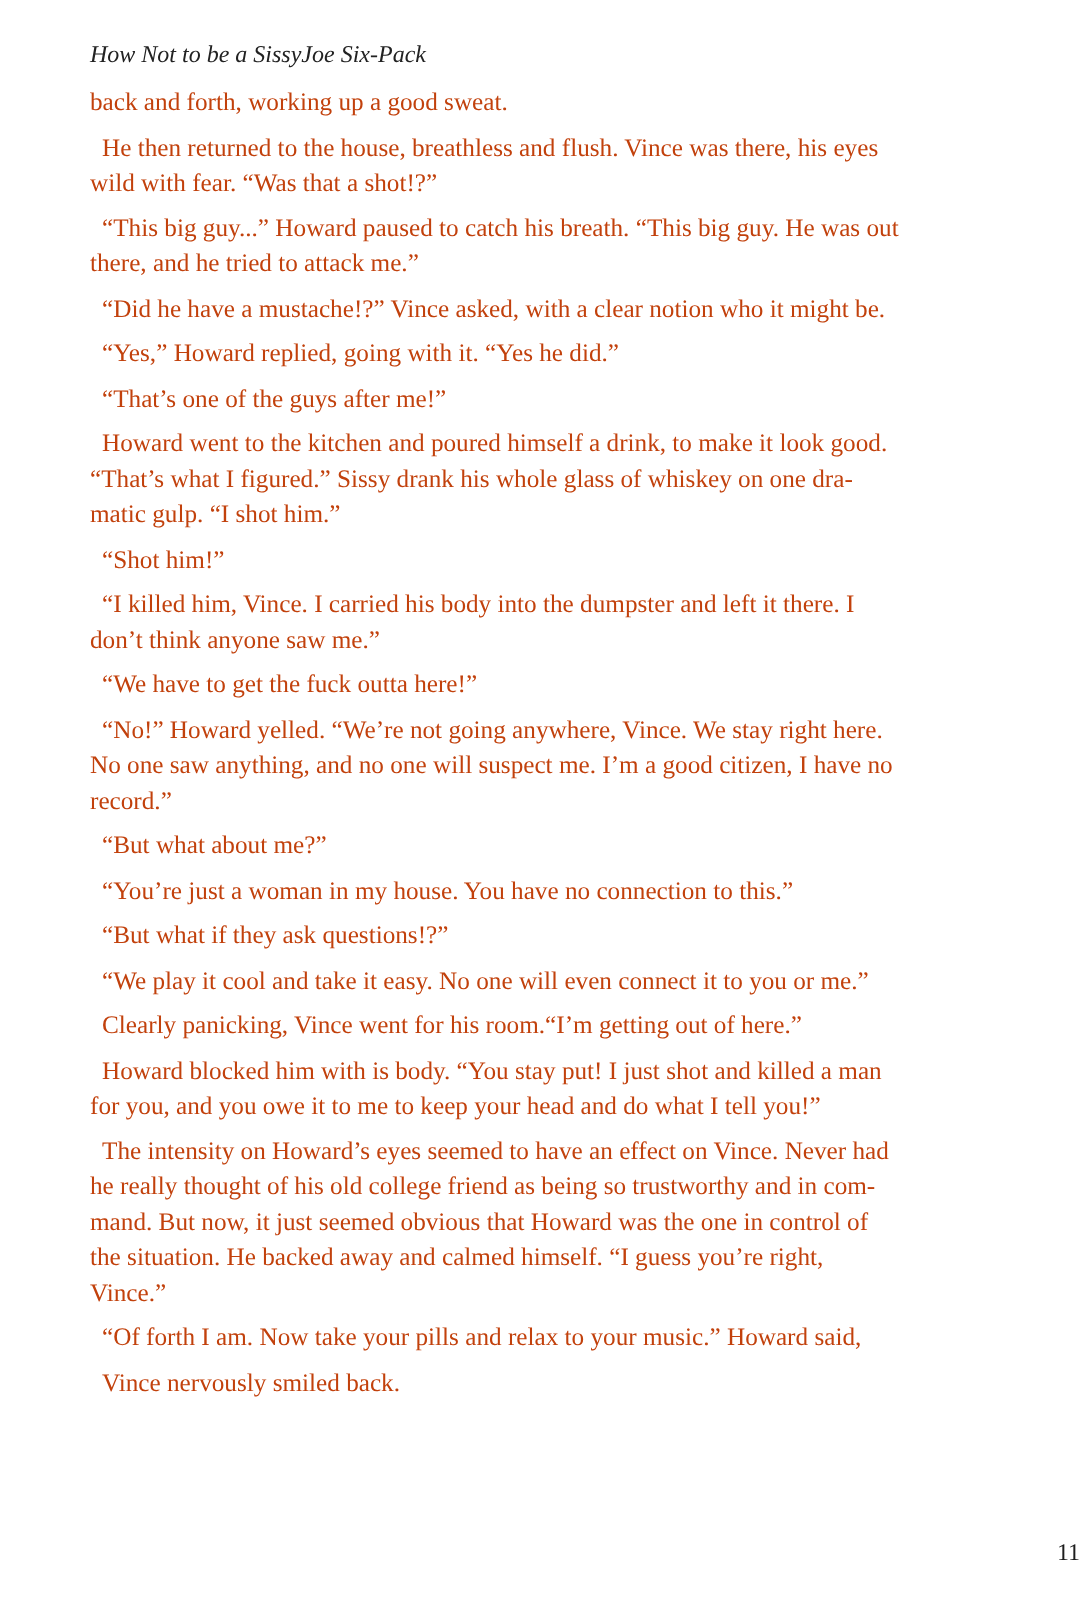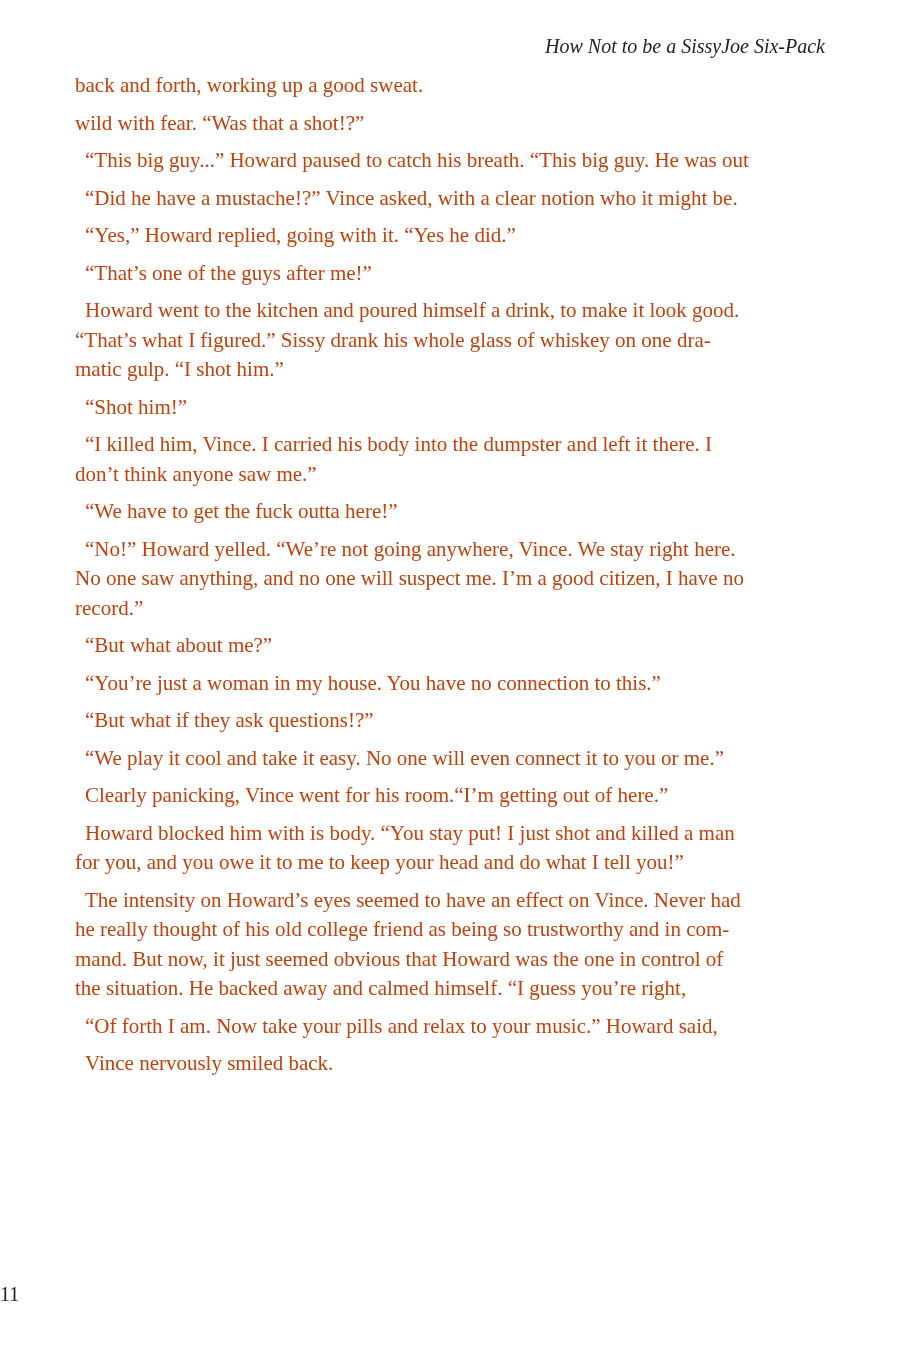--- a/index.html
+++ b/index.html
@@ -17,21 +17,21 @@
     height: 1350px;
     background: #ffffff;
     color: #1e1e1e;
   }
   .running-head {
     position: absolute;
     top: 34px;
     left: 75px;
     width: 750px;
     display: flex;
-    justify-content: flex-end;
+    justify-content: flex-start;
     font-style: italic;
     font-size: 20px;
     line-height: 24px;
     color: #222222;
   }
   .body-text {
     position: absolute;
     top: 71px;
     left: 75px;
     width: 752px;
@@ -42,44 +42,46 @@
     line-height: 29.5px;
     white-space: nowrap;
     color: #c2410c;
   }
   .line.indent { padding-left: 10px; }
   .page-footer {
     position: absolute;
     top: 1283px;
     left: 0;
     width: 900px;
-    text-align: left;
+    text-align: right;
     font-size: 20px;
     color: #1e1e1e;
   }
 </style>
 </head>
 <body>
 
 <div class="page">
 
   <div class="running-head">
     <span>How Not to be a Sissy</span>
     <span>Joe Six-Pack</span>
   </div>
 
   <div class="body-text">
       <div class="para">
         <div class="line">back and forth, working up a good sweat.</div>
       </div>
       <div class="para">
+        <div class="line indent">He then returned to the house, breathless and flush. Vince was there, his eyes</div>
         <div class="line">wild with fear. “Was that a shot!?”</div>
       </div>
       <div class="para">
         <div class="line indent">“This big guy...” Howard paused to catch his breath. “This big guy. He was out</div>
+        <div class="line">there, and he tried to attack me.”</div>
       </div>
       <div class="para">
         <div class="line indent">“Did he have a mustache!?” Vince asked, with a clear notion who it might be.</div>
       </div>
       <div class="para">
         <div class="line indent">“Yes,” Howard replied, going with it. “Yes he did.”</div>
       </div>
       <div class="para">
         <div class="line indent">“That’s one of the guys after me!”</div>
       </div>
@@ -120,20 +122,21 @@
       </div>
       <div class="para">
         <div class="line indent">Howard blocked him with is body. “You stay put! I just shot and killed a man</div>
         <div class="line">for you, and you owe it to me to keep your head and do what I tell you!”</div>
       </div>
       <div class="para">
         <div class="line indent">The intensity on Howard’s eyes seemed to have an effect on Vince. Never had</div>
         <div class="line">he really thought of his old college friend as being so trustworthy and in com-</div>
         <div class="line">mand. But now, it just seemed obvious that Howard was the one in control of</div>
         <div class="line">the situation. He backed away and calmed himself. “I guess you’re right,</div>
+        <div class="line">Vince.”</div>
       </div>
       <div class="para">
         <div class="line indent">“Of forth I am. Now take your pills and relax to your music.” Howard said,</div>
       </div>
       <div class="para">
         <div class="line indent">Vince nervously smiled back.</div>
       </div>
     </div>
 
   <div class="page-footer">

